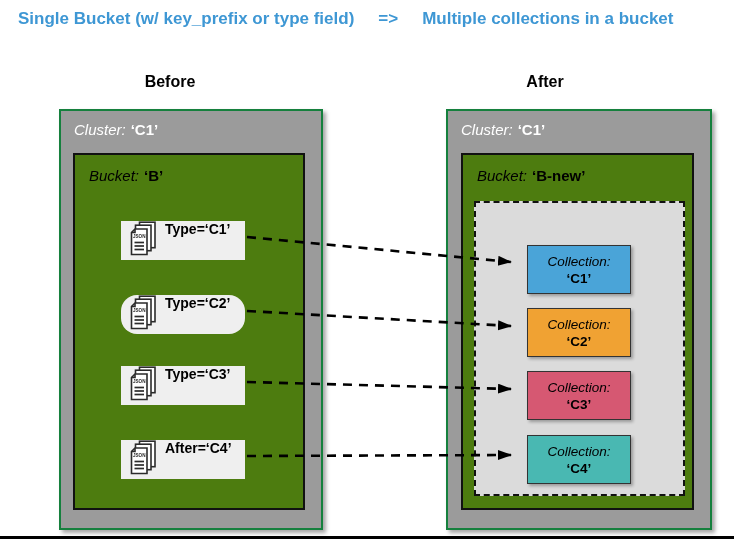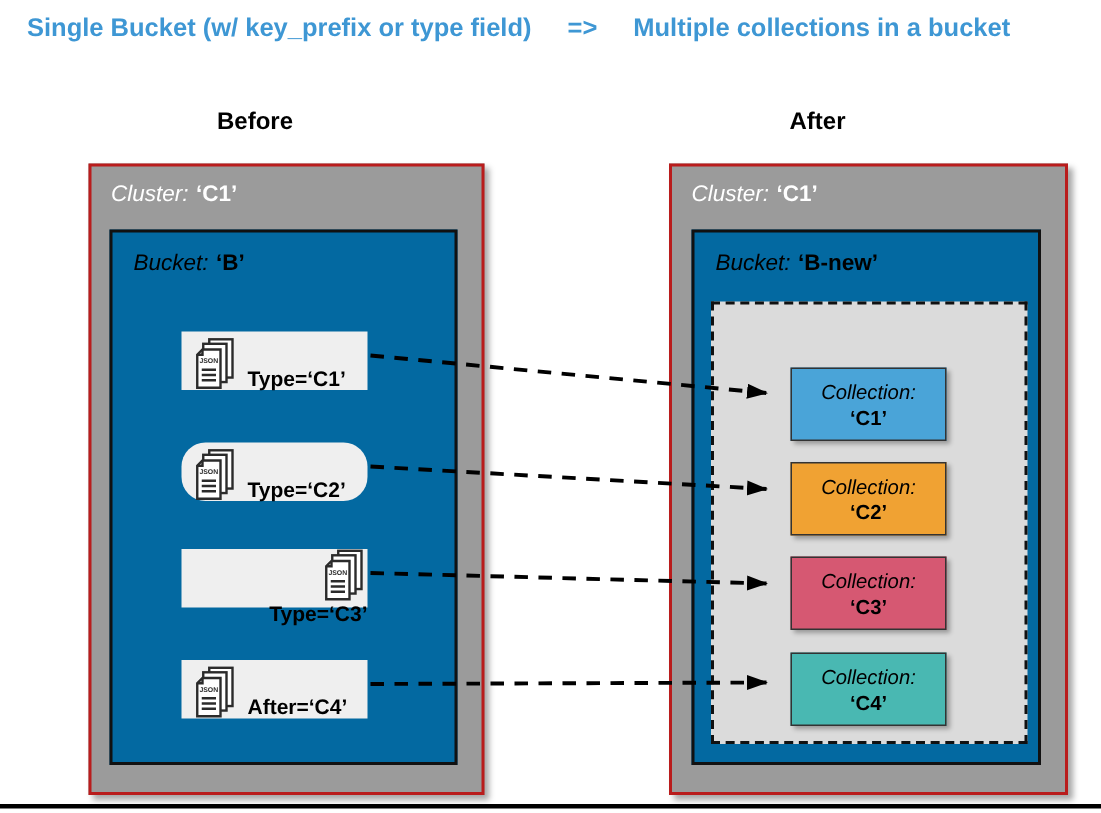--- a/index.html
+++ b/index.html
@@ -12,42 +12,42 @@
   .title { position: absolute; left: 18px; top: 9px; font-size: 17px; font-weight: bold; white-space: nowrap; }
   .title .arrow { margin: 0 24px; }
 
   
   .col-heading { position: absolute; top: 73px; width: 140px; text-align: center;
                  font-size: 16px; font-weight: bold; color: #000; }
   .heading-before { left: 100px; }
   .heading-after { left: 475px; }
 
   
-  .cluster-box { position: absolute; background: #9b9b9b; border: 2px solid #b91c1c;
+  .cluster-box { position: absolute; background: #9b9b9b; border: 2px solid #15803d;
                  box-shadow: 3px 3px 4px rgba(0,0,0,0.35); }
   .cluster-before { left: 59px; top: 109px; width: 264px; height: 421px; }
   .cluster-after  { left: 446px; top: 109px; width: 266px; height: 421px; }
   .cluster-title { position: absolute; left: 13px; top: 10px; font-size: 15px; color: #ffffff; white-space: nowrap; }
   .lbl-italic { font-style: italic; }
   .lbl-bold { font-weight: bold; margin-left: 5px; }
 
   
-  .bucket-box { position: absolute; background: #0369a1; border: 2px solid #111; }
+  .bucket-box { position: absolute; background: #4d7c0f; border: 2px solid #111; }
   .bucket-before { left: 12px; top: 42px; width: 232px; height: 357px; }
   .bucket-after  { left: 13px; top: 42px; width: 233px; height: 357px; }
   .bucket-title { position: absolute; left: 14px; top: 12px; font-size: 15px; color: #000; white-space: nowrap; }
 
   
   .doc-row { position: absolute; left: 46px; width: 124px; height: 39px; background: #efefef;
-             display: flex; align-items: flex-end; padding-left: 7px; }
+             display: flex; align-items: flex-start; padding-left: 7px; }
   .doc-row .doc-icon { flex: 0 0 auto; }
   .doc-label { font-size: 14px; font-weight: bold; color: #000; margin-left: 6px; white-space: nowrap; }
   .doc-row-1 { top: 66px; }
   .doc-row-2 { top: 140px; border-radius: 16px; }
-  .doc-row-3 { top: 211px; flex-direction: column; }
+  .doc-row-3 { top: 211px; }
   .doc-row-4 { top: 285px; }
 
   
   .scope-box { position: absolute; left: 11px; top: 46px; width: 211px; height: 295px;
                background: #dbdbdb; border: 2px dashed #111; }
   .scope-title { position: absolute; left: 20px; top: 11px; font-size: 15px; color: #000; white-space: nowrap; }
 
   
   .collection-box { position: absolute; left: 51px; width: 104px; height: 49px;
                     border: 1.5px solid #333; box-shadow: 2px 2px 3px rgba(0,0,0,0.3);

